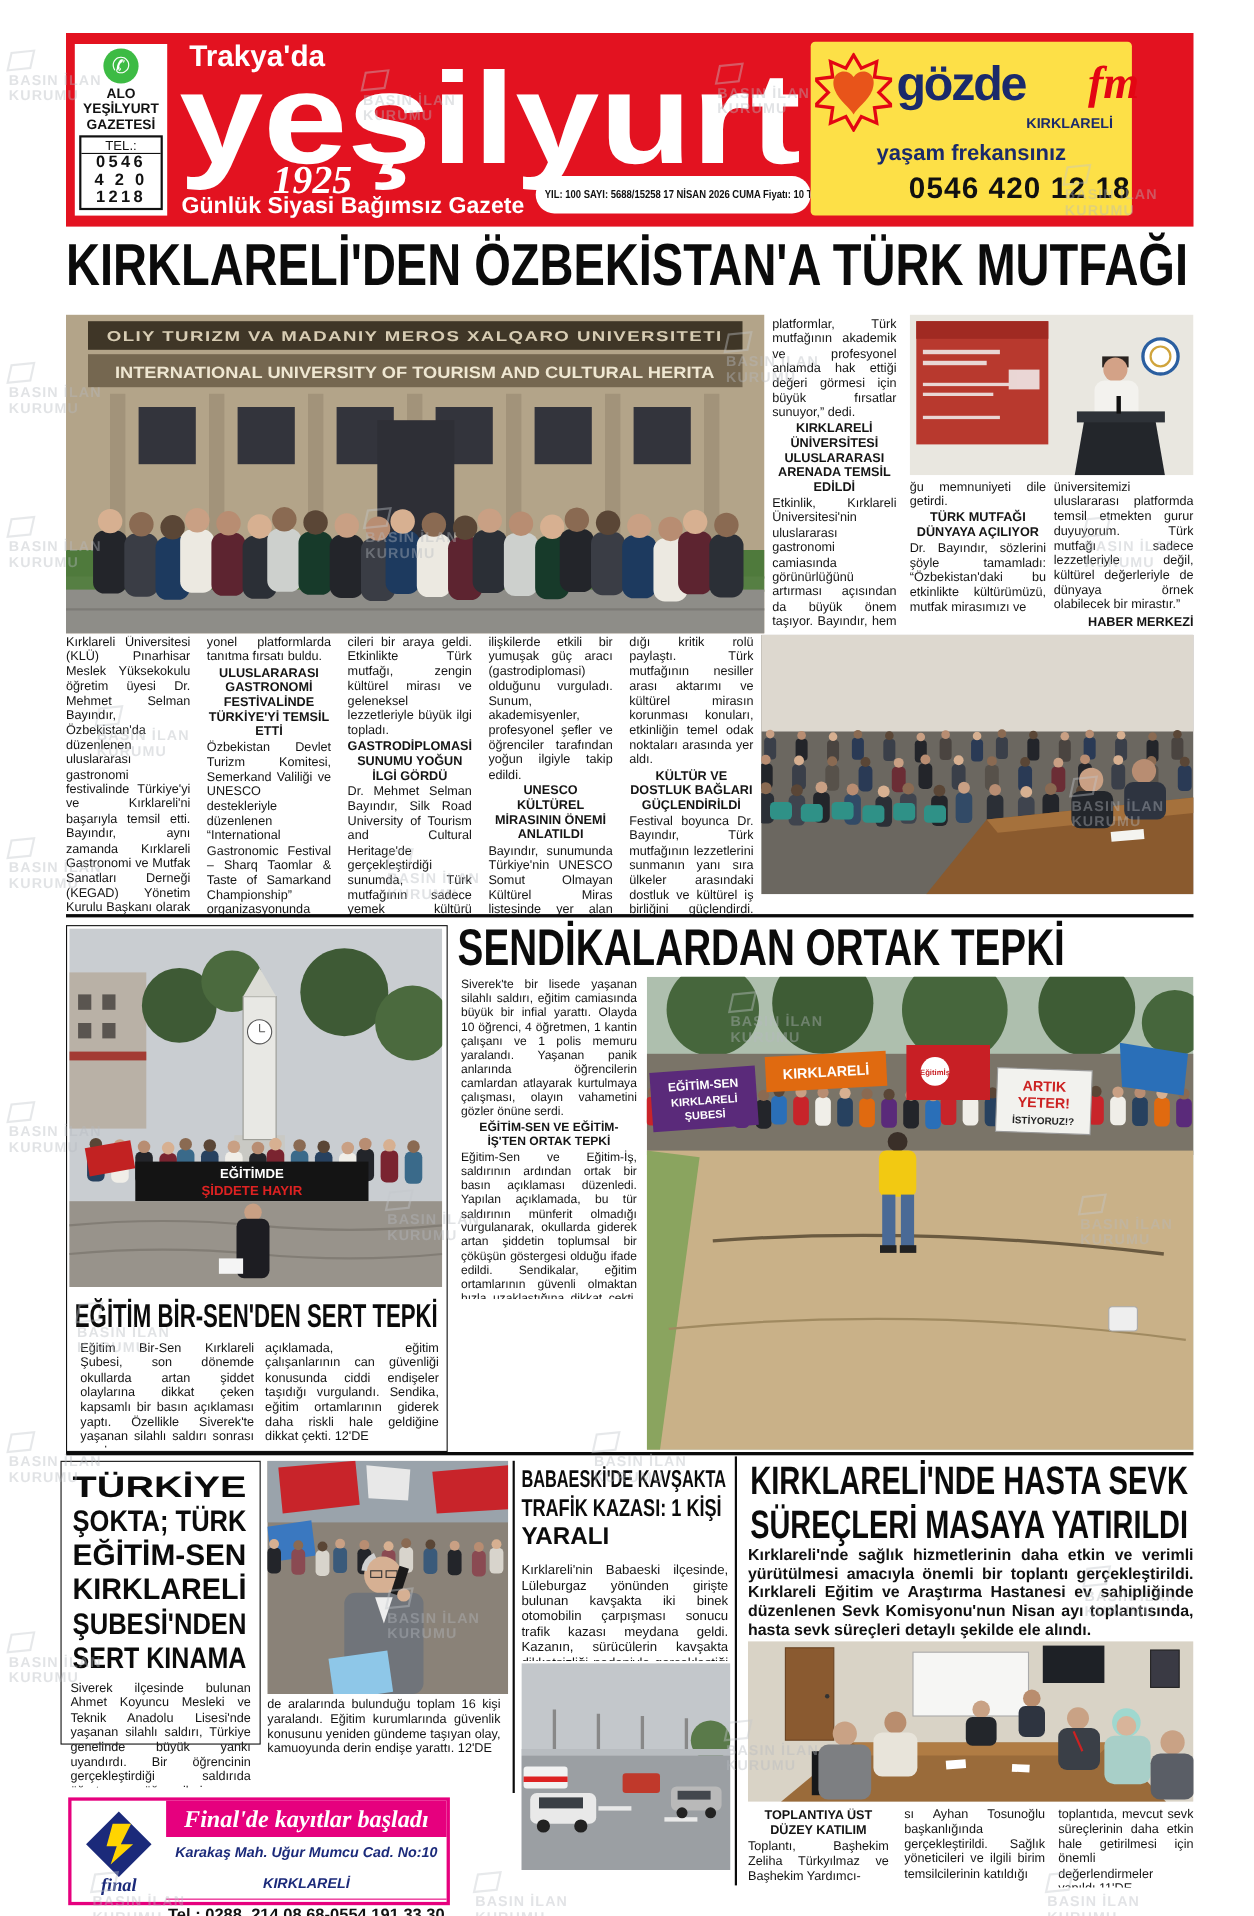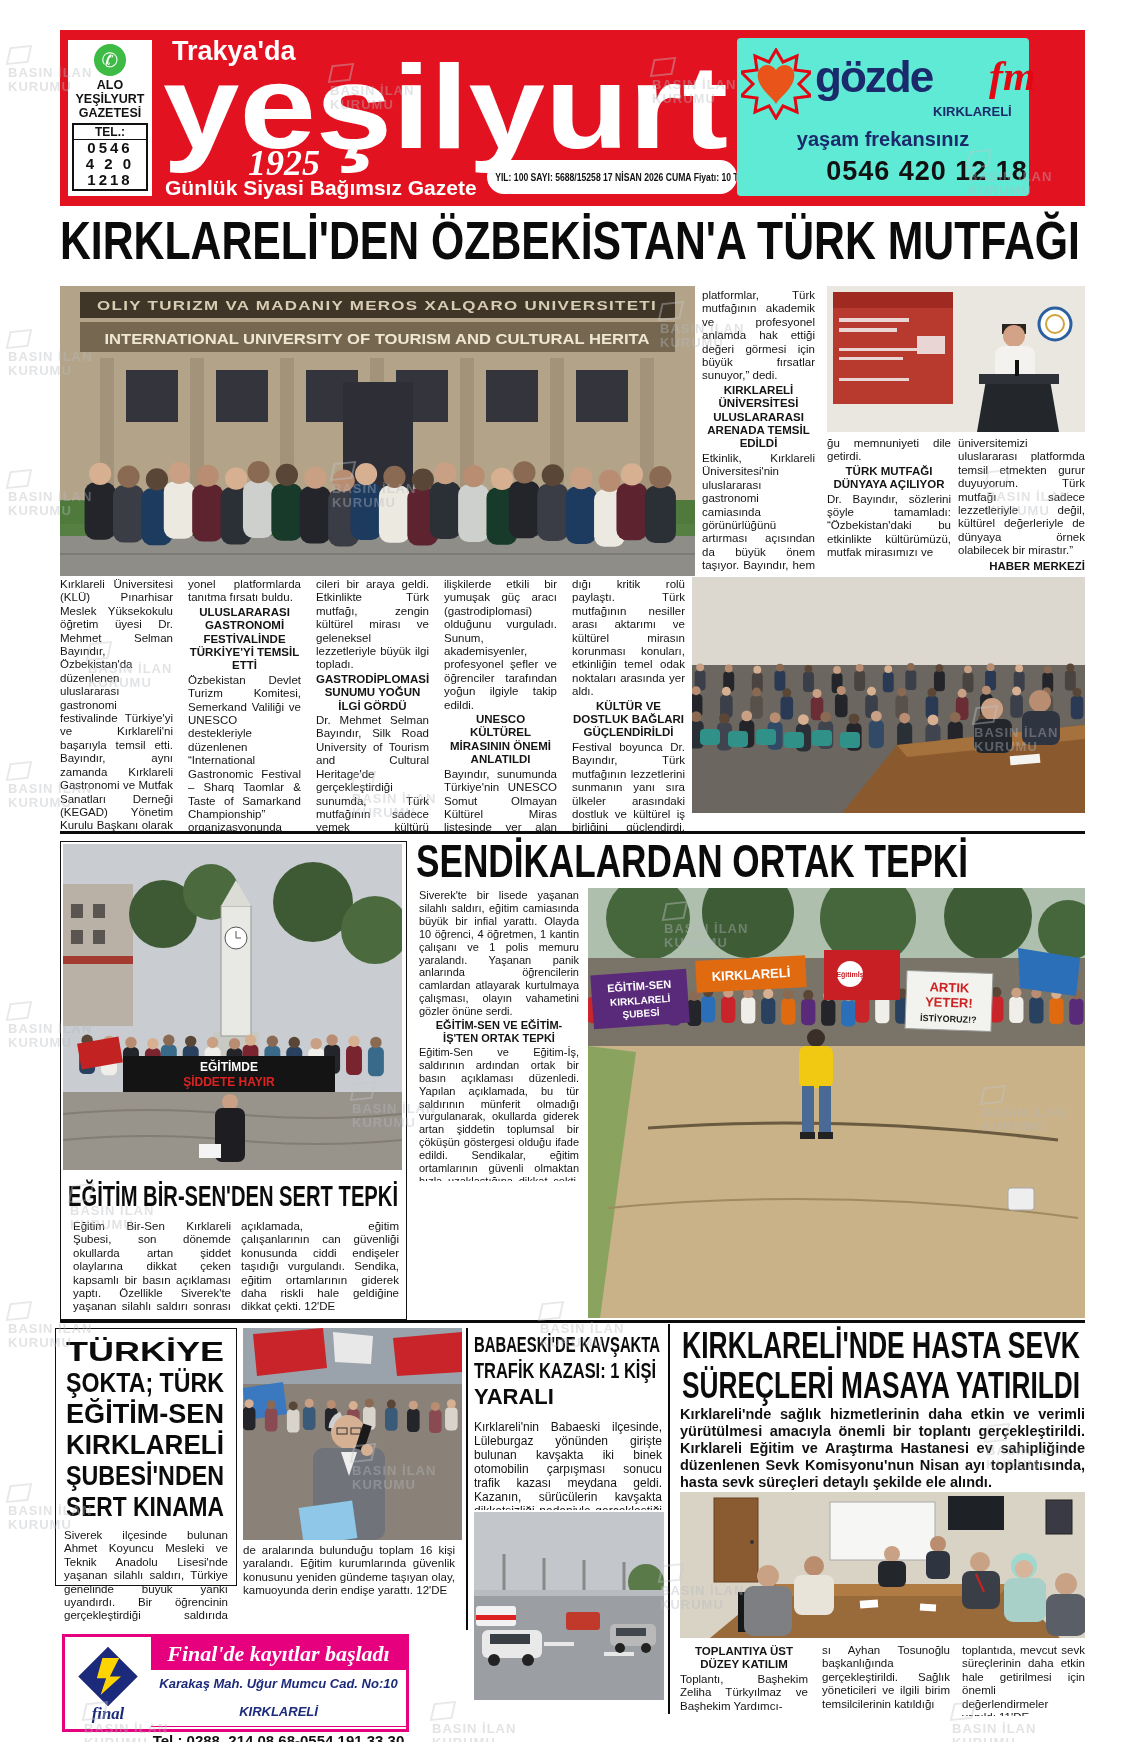--- a/index.html
+++ b/index.html
@@ -7,29 +7,29 @@
         font-family:"Liberation Sans",sans-serif;overflow:hidden;}
   .abs{position:absolute;}
 
   
   .masthead{background:#e31220;}
   .contact{background:#fff;text-align:center;padding-top:4px;box-sizing:border-box;}
   .wa{width:32px;height:32px;border-radius:50%;background:#3dbb44;color:#fff;font-size:20px;
       line-height:32px;margin:0 auto 2px;}
   .contact .l{font-weight:bold;font-size:12.5px;line-height:14px;color:#111;}
   .telbox{border:2px solid #111;margin:3px 4px 0;padding:1px 0;}
-  .telbox .tl{font-weight:bold;font-size:12px;line-height:13px;color:#111;border-bottom:1px solid #111;}
+  .telbox .tl{font-weight:normal;font-size:12px;line-height:13px;color:#111;border-bottom:1px solid #111;}
   .telbox .tn{font-weight:bold;font-size:15px;line-height:16px;letter-spacing:3px;color:#111;}
   .trakya{color:#fff;font-weight:bold;font-size:27px;}
   .since{color:#fff;font-weight:bold;font-style:italic;font-size:36px;font-family:"Liberation Serif",serif;}
   .tagline{color:#fff;font-weight:bold;font-size:21px;}
   .pill{background:#fff;border-radius:17px;height:34px;display:flex;align-items:center;overflow:hidden;}
   .pill span{font-weight:bold;font-size:10.5px;color:#111;white-space:nowrap;
              transform:scaleX(.82);transform-origin:0 50%;padding-left:10px;}
-  .gozde{background:#5eead4;border-radius:4px;}
+  .gozde{background:#fde047;border-radius:4px;}
   .gz-brand1{font-weight:bold;font-size:44px;letter-spacing:-2px;color:#1b2a6b;}
   .gz-brand2{font-weight:bold;font-style:italic;font-size:42px;color:#e30613;
              font-family:"Liberation Serif",serif;}
   .gz-city{font-weight:bold;font-size:13px;color:#1b2a6b;}
   .gz-slogan{font-weight:bold;font-size:20px;color:#1b2a6b;text-align:center;}
   .gz-phone{font-weight:bold;font-size:27px;color:#111;text-align:center;letter-spacing:1px;}
 
   
   .hsvg{overflow:visible;display:block;}
   .hsvg text{font-family:"Liberation Sans",sans-serif;font-weight:bold;fill:#0b0b0b;}

